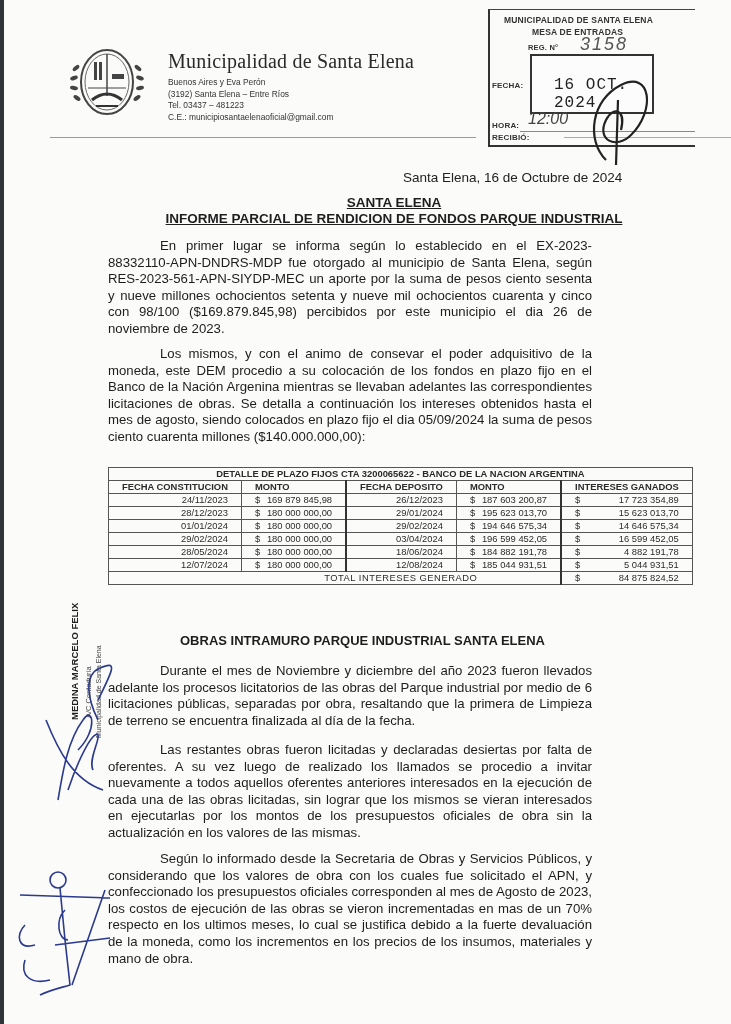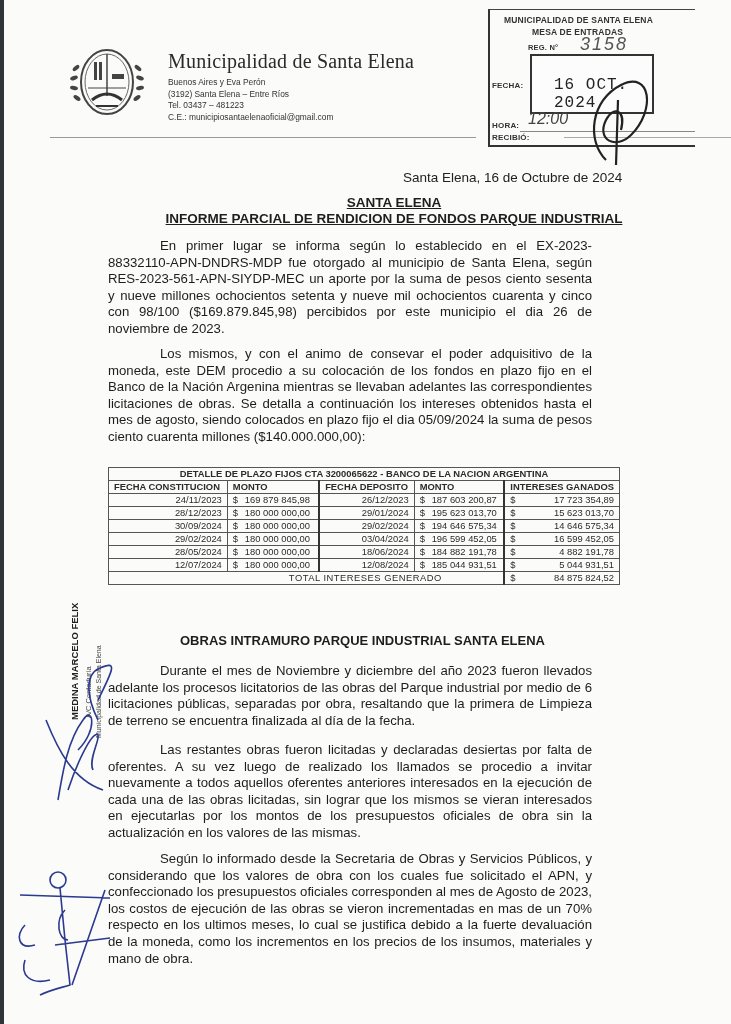--- a/index.html
+++ b/index.html
@@ -69,21 +69,21 @@
     .section-title {
       position: absolute; left: 176px; top: 633px; font-weight: bold; font-size: 13px; color: #1d1d1d;
     }
     
     table.plazo {
       position: absolute; left: 104px; top: 467px; width: 512px;
       border-collapse: collapse; font-size: 9.4px; color: #2b2b2b;
       font-family: "Liberation Sans", sans-serif;
     }
     table.plazo td, table.plazo th {
-      border: 1px solid #555; padding: 0 5px; height: 12px; line-height: 12px; white-space: nowrap;
+      border: 1px solid #555; padding: 0 13px; height: 12px; line-height: 12px; white-space: nowrap;
     }
     table.plazo th { font-weight: bold; text-align: left; }
     table.plazo .caption-cell { text-align: center; font-weight: bold; }
     table.plazo .r { text-align: right; }
     table.plazo .cur { display: inline-block; width: 12px; text-align: left; }
     table.plazo .thick-l { border-left: 2px solid #333; }
     table.plazo .total-cell { text-align: center; letter-spacing: 0.5px; }
     .vert-text {
       position: absolute; transform-origin: left top; transform: rotate(-90deg); white-space: nowrap;
     }
@@ -178,21 +178,21 @@
       <td class="thick-l"><span class="cur">$</span><span style="float:right">17 723 354,89</span></td>
     </tr>
     <tr>
       <td class="r">28/12/2023</td>
       <td><span class="cur">$</span><span>180 000 000,00</span></td>
       <td class="r thick-l">29/01/2024</td>
       <td><span class="cur">$</span><span>195 623 013,70</span></td>
       <td class="thick-l"><span class="cur">$</span><span style="float:right">15 623 013,70</span></td>
     </tr>
     <tr>
-      <td class="r">30/09/2024</td>
+      <td class="r">01/01/2024</td>
       <td><span class="cur">$</span><span>180 000 000,00</span></td>
       <td class="r thick-l">29/02/2024</td>
       <td><span class="cur">$</span><span>194 646 575,34</span></td>
       <td class="thick-l"><span class="cur">$</span><span style="float:right">14 646 575,34</span></td>
     </tr>
     <tr>
       <td class="r">29/02/2024</td>
       <td><span class="cur">$</span><span>180 000 000,00</span></td>
       <td class="r thick-l">03/04/2024</td>
       <td><span class="cur">$</span><span>196 599 452,05</span></td>

